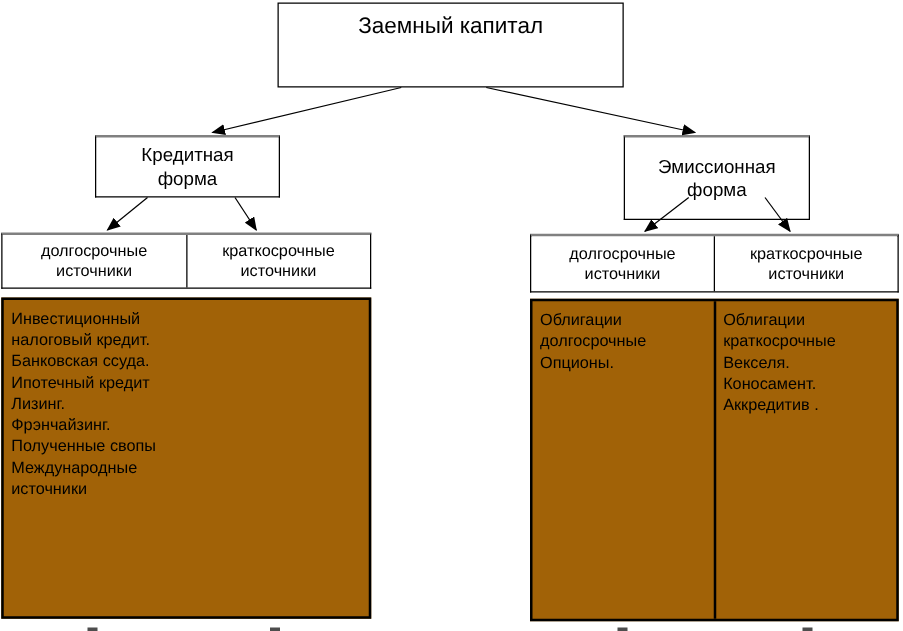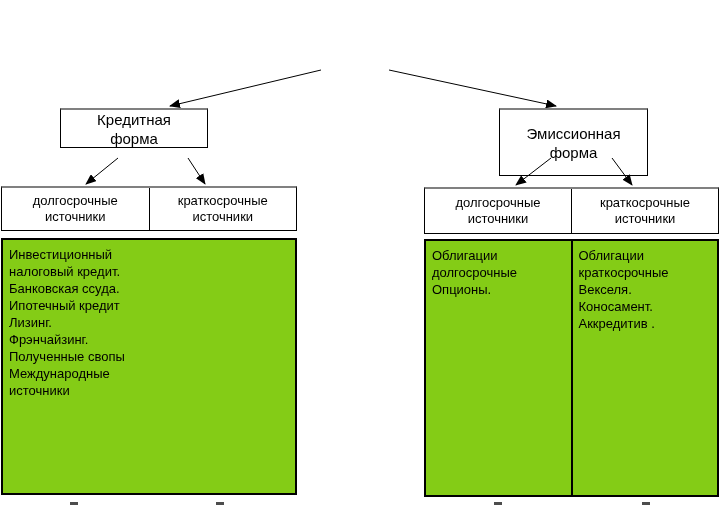--- a/index.html
+++ b/index.html
@@ -9,37 +9,37 @@
   }
   .box {
     position:absolute; box-sizing:border-box; background:#ffffff;
     border:1px solid #000000; text-align:center;
   }
   .title-box { left:222px; top:2px; width:277px; height:68px; font-size:18px; padding-top:7px; }
   .form-box {
     border-top:2px solid #808080; font-size:15px; line-height:19px;
     display:flex; align-items:center; justify-content:center; white-space:pre-line;
   }
-  .form-credit   { left:60px;  top:108px; width:148px; height:40px; }
+  .form-credit   { left:76px;  top:108px; width:148px; height:50px; }
   .form-emission { left:499px; top:108px; width:149px; height:68px; }
 
   .header-row {
     position:absolute; box-sizing:border-box; display:flex; background:#ffffff;
     border:1px solid #000000; border-top:2px solid #808080;
   }
   .header-row .hcell {
     flex:1; display:flex; align-items:center; justify-content:center;
     text-align:center; font-size:13px; line-height:16px; white-space:pre-line;
   }
   .header-row .hcell + .hcell { border-left:1px solid #000000; }
   .header-left  { left:1px;   top:186px; width:296px; height:45px; }
   .header-right { left:424px; top:187px; width:295px; height:47px; }
 
   .content-row {
-    position:absolute; box-sizing:border-box; display:flex; background:#84cc16;
+    position:absolute; box-sizing:border-box; display:flex; background:#a16207;
     border:2px solid #000000;
   }
   .content-row .ccell {
     flex:1; font-size:13px; line-height:17px; text-align:left;
     padding:6px 3px 0 6px; white-space:pre-line; overflow:hidden;
   }
   .content-row .ccell + .ccell { border-left:2px solid #000000; }
   .content-left  { left:1px;   top:238px; width:296px; height:257px; }
   .content-right { left:424px; top:239px; width:295px; height:258px; }
 
@@ -49,20 +49,21 @@
   .tick-1 { left:70px; }
   .tick-2 { left:216px; }
   .tick-3 { left:494px; }
   .tick-4 { left:642px; }
 </style>
 </head>
 <body>
 
 <div class="canvas">
 
+  <div class="box title-box">Заемный капитал</div>
 
   <div class="box form-box form-credit">Кредитная
 форма</div>
 
   <div class="box form-box form-emission">Эмиссионная
 форма</div>
 
   <div class="header-row header-left">
     <div class="hcell">долгосрочные
 источники</div>

